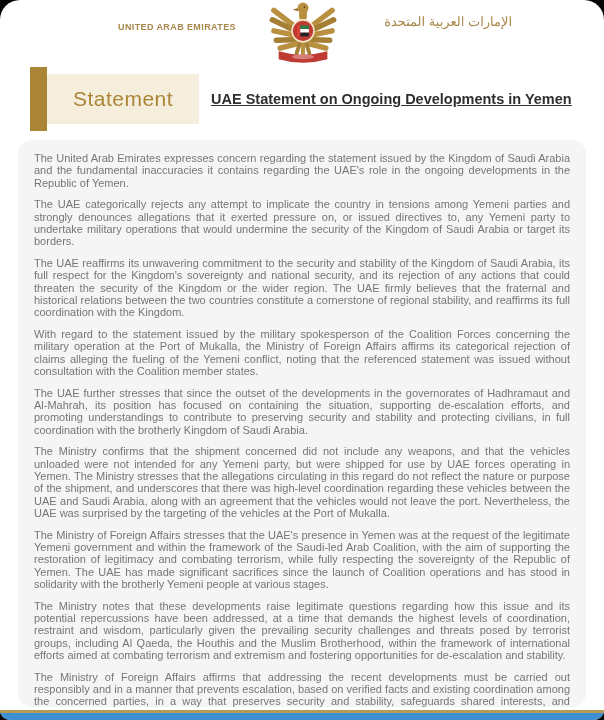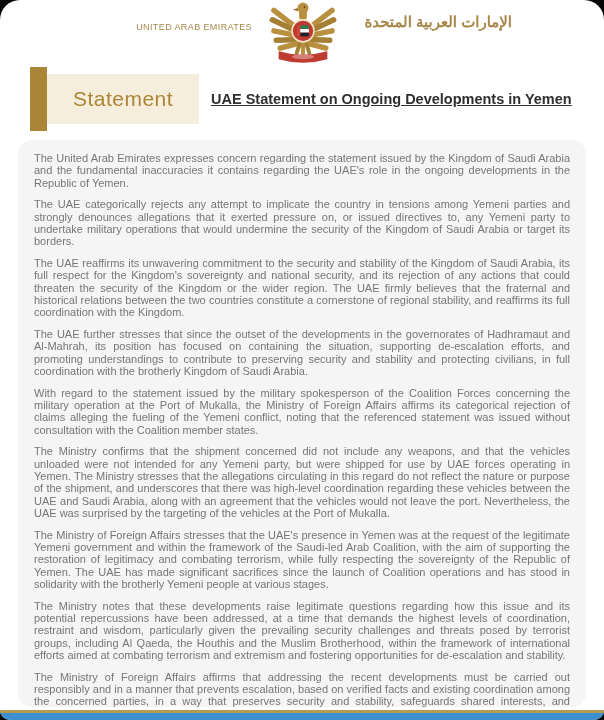--- a/index.html
+++ b/index.html
@@ -13,28 +13,28 @@
   .card{
     position:absolute;inset:0;
     background:var(--card_bg,#ffffff);
     border-radius:20px 20px 10px 10px;
     overflow:hidden;
     display:flex;flex-direction:column;
   }
   
   .header{position:relative;height:64px;flex:0 0 auto;}
   .org-en{
-    position:absolute;top:22px;left:56px;width:196px;
+    position:absolute;top:22px;left:40px;width:196px;
     text-align:right;color:var(--gold_text,#a8874a);
-    font-weight:normal;font-size:9px;letter-spacing:.4px;line-height:11.5px;
+    font-weight:bold;font-size:9px;letter-spacing:.4px;line-height:11.5px;
   }
   .org-ar{
     position:absolute;top:13px;left:352px;width:160px;
     direction:rtl;text-align:right;color:var(--gold_text,#a8874a);
-    font-size:15px;line-height:17px;font-weight:bold;
+    font-size:13px;line-height:17px;font-weight:normal;
   }
   .emblem{position:absolute;top:1px;left:266px;width:74px;height:66px;}
   
   .band{display:flex;align-items:center;height:66px;margin:2px 20px 0 30px;flex:0 0 auto;}
   .gold-bar{width:17px;height:64px;background:var(--gold_strong,#aa8536);flex:0 0 auto;}
   .label-box{
     background:var(--label_bg,#f5eedd);
     height:50px;min-width:128px;padding:0 12px;
     display:flex;align-items:center;justify-content:center;flex:0 0 auto;
   }
@@ -128,22 +128,22 @@
     <div class="label-box">
       <span>Statement</span>
     </div>
     <div class="band-title">UAE Statement on Ongoing Developments in Yemen</div>
   </div>
 
   <div class="panel">
       <p class="para">The United Arab Emirates expresses concern regarding the statement issued by the Kingdom of Saudi Arabia and the fundamental inaccuracies it contains regarding the UAE's role in the ongoing developments in the Republic of Yemen.</p>
       <p class="para">The UAE categorically rejects any attempt to implicate the country in tensions among Yemeni parties and strongly denounces allegations that it exerted pressure on, or issued directives to, any Yemeni party to undertake military operations that would undermine the security of the Kingdom of Saudi Arabia or target its borders.</p>
       <p class="para">The UAE reaffirms its unwavering commitment to the security and stability of the Kingdom of Saudi Arabia, its full respect for the Kingdom's sovereignty and national security, and its rejection of any actions that could threaten the security of the Kingdom or the wider region. The UAE firmly believes that the fraternal and historical relations between the two countries constitute a cornerstone of regional stability, and reaffirms its full coordination with the Kingdom.</p>
+      <p class="para">With regard to the statement issued by the military spokesperson of the Coalition Forces concerning the military operation at the Port of Mukalla, the Ministry of Foreign Affairs affirms its categorical rejection of claims alleging the fueling of the Yemeni conflict, noting that the referenced statement was issued without consultation with the Coalition member states.</p>
       <p class="para">The UAE further stresses that since the outset of the developments in the governorates of Hadhramaut and Al-Mahrah, its position has focused on containing the situation, supporting de-escalation efforts, and promoting understandings to contribute to preserving security and stability and protecting civilians, in full coordination with the brotherly Kingdom of Saudi Arabia.</p>
-      <p class="para">With regard to the statement issued by the military spokesperson of the Coalition Forces concerning the military operation at the Port of Mukalla, the Ministry of Foreign Affairs affirms its categorical rejection of claims alleging the fueling of the Yemeni conflict, noting that the referenced statement was issued without consultation with the Coalition member states.</p>
       <p class="para">The Ministry confirms that the shipment concerned did not include any weapons, and that the vehicles unloaded were not intended for any Yemeni party, but were shipped for use by UAE forces operating in Yemen. The Ministry stresses that the allegations circulating in this regard do not reflect the nature or purpose of the shipment, and underscores that there was high-level coordination regarding these vehicles between the UAE and Saudi Arabia, along with an agreement that the vehicles would not leave the port. Nevertheless, the UAE was surprised by the targeting of the vehicles at the Port of Mukalla.</p>
       <p class="para">The Ministry of Foreign Affairs stresses that the UAE's presence in Yemen was at the request of the legitimate Yemeni government and within the framework of the Saudi-led Arab Coalition, with the aim of supporting the restoration of legitimacy and combating terrorism, while fully respecting the sovereignty of the Republic of Yemen. The UAE has made significant sacrifices since the launch of Coalition operations and has stood in solidarity with the brotherly Yemeni people at various stages.</p>
       <p class="para">The Ministry notes that these developments raise legitimate questions regarding how this issue and its potential repercussions have been addressed, at a time that demands the highest levels of coordination, restraint and wisdom, particularly given the prevailing security challenges and threats posed by terrorist groups, including Al Qaeda, the Houthis and the Muslim Brotherhood, within the framework of international efforts aimed at combating terrorism and extremism and fostering opportunities for de-escalation and stability.</p>
       <p class="para">The Ministry of Foreign Affairs affirms that addressing the recent developments must be carried out responsibly and in a manner that prevents escalation, based on verified facts and existing coordination among the concerned parties, in a way that preserves security and stability, safeguards shared interests, and contributes to supporting the political process and bringing an end to the crisis in Yemen.</p>
     </div>
 
   <div class="gold-line"></div>
   <div class="blue-bar"></div>
 
 </div>

